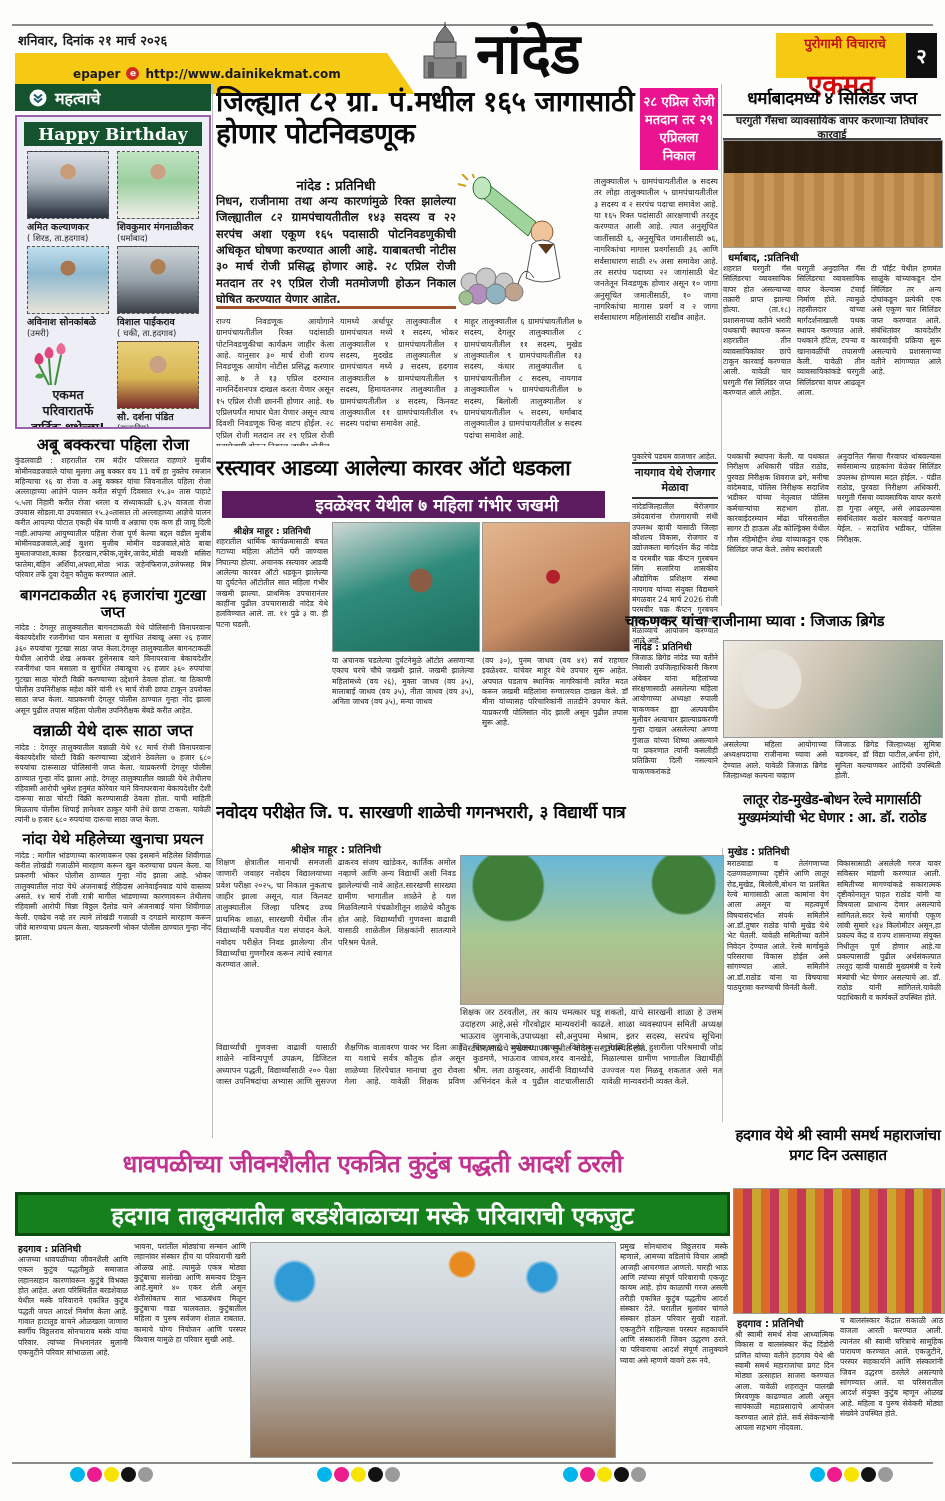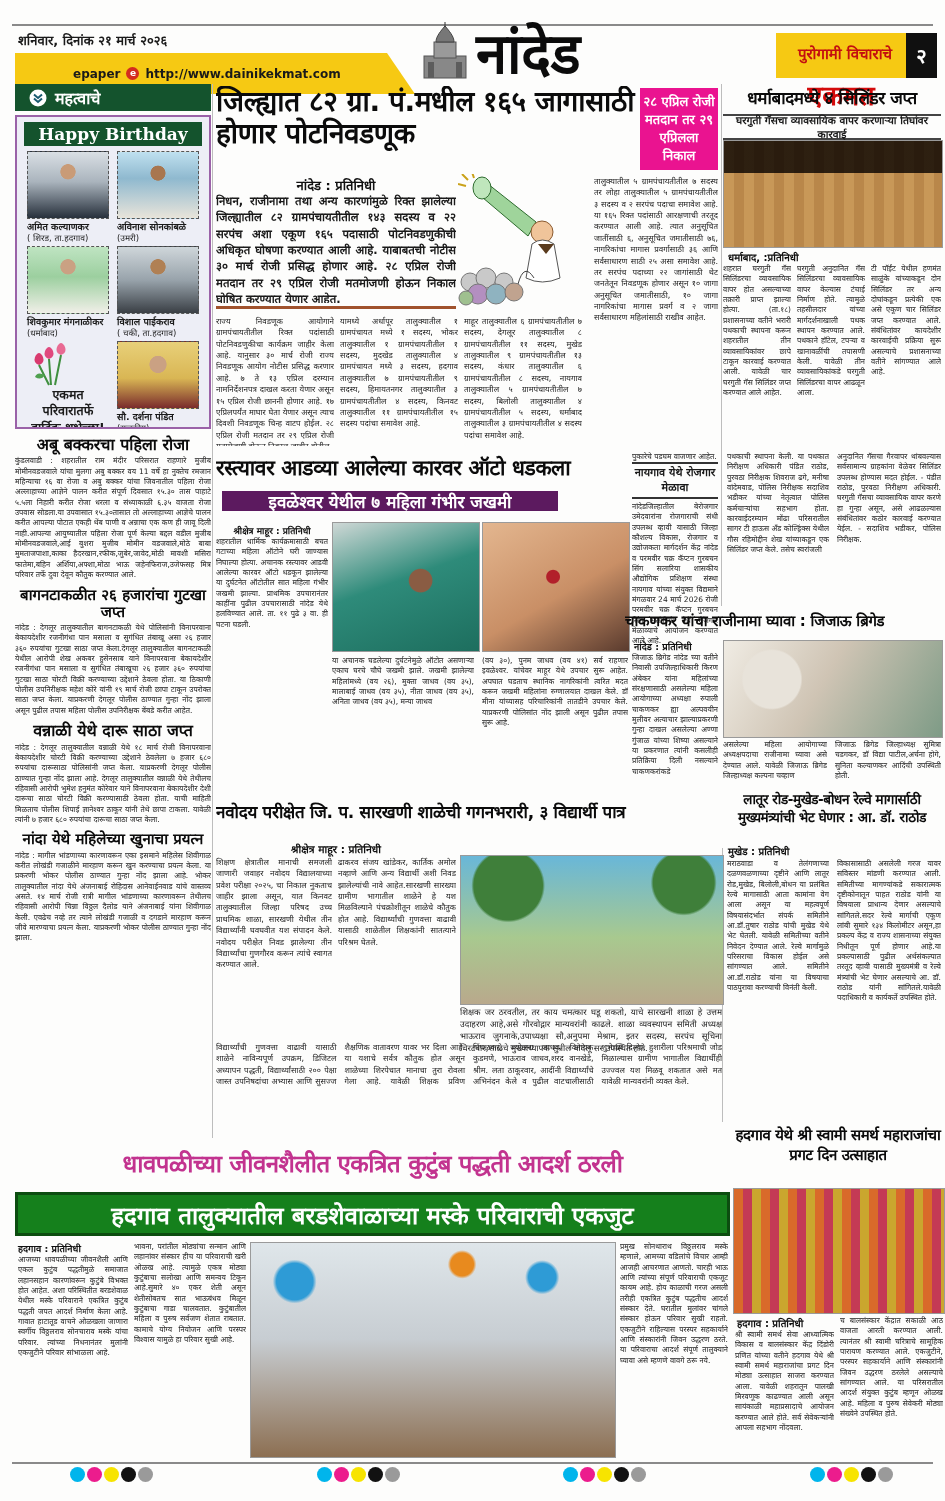--- a/index.html
+++ b/index.html
@@ -14,21 +14,21 @@
   .tiny{font-size:7.5px;line-height:1.38;color:#222;}
   .hairline{background:#8a8a8a;height:2px;}
   .vrule{background:#bdbdbd;width:1px;}
   .headline{font-weight:800;color:#0b0b0b;letter-spacing:-0.4px;}
   .byline{font-weight:bold;color:#111;}
   .photo{border:1px solid #9a9a9a;}
   
   .ribbon{background:#f6c913;clip-path:polygon(0 0,93% 0,100% 100%,0 100%);
           display:flex;align-items:center;gap:6px;padding-left:58px;box-sizing:border-box;}
   .brandbox{background:#f6c913;text-align:center;}
-  .brand-tag{color:#c40f0f;font-size:15px;font-weight:bold;line-height:1.2;padding-top:12px;margin-left:8px;}
+  .brand-tag{color:#c40f0f;font-size:13px;font-weight:bold;line-height:1.2;padding-top:3px;margin-left:8px;}
   .brand-name{color:#d40b0b;font-size:27px;font-weight:800;line-height:1.0;font-family:"DejaVu Serif",serif;margin-top:19px;}
   .pageno{background:#101010;color:#fff;display:flex;align-items:center;justify-content:center;
           font-size:20px;font-weight:bold;}
   
   .imp-bar{background:#14532d;color:#fff;display:flex;align-items:center;gap:8px;padding-left:14px;box-sizing:border-box;}
   .bday-box{background:#edeef6;border:2px solid #9a62a8;box-sizing:border-box;}
   .bday-head{background:#14532d;color:#fff;font-family:"DejaVu Serif",serif;font-weight:bold;
              font-size:17px;text-align:center;margin:5px 7px 3px 7px;padding:2px 0;}
   .bday-grid{display:grid;grid-template-columns:1fr 1fr;gap:3px 8px;padding:2px 10px;}
   .bday-photo{height:66px;border:1px dashed #555;margin-bottom:2px;}
@@ -107,28 +107,28 @@
 
   <div class="abs bday-box clip" style="left:15px;top:115px;width:196px;height:314px;">
     <div class="bday-head">Happy Birthday</div>
     <div class="bday-grid">
       <div class="bday-cell">
         <div class="bday-photo p-amit"></div>
         <div class="bday-name">अमित कल्याणकर</div>
         <div class="bday-place">( शिरड, ता.हदगाव)</div>
       </div>
       <div class="bday-cell">
+        <div class="bday-photo p-shiv"></div>
+        <div class="bday-name">शिवकुमार मंगनाळीकर</div>
+        <div class="bday-place">(धर्माबाद)</div>
+      </div>
+      <div class="bday-cell">
         <div class="bday-photo p-avinash"></div>
         <div class="bday-name">अविनाश सोनकांबळे</div>
         <div class="bday-place">(उमरी)</div>
-      </div>
-      <div class="bday-cell">
-        <div class="bday-photo p-shiv"></div>
-        <div class="bday-name">शिवकुमार मंगनाळीकर</div>
-        <div class="bday-place">(धर्माबाद)</div>
       </div>
       <div class="bday-cell">
         <div class="bday-photo p-vishal"></div>
         <div class="bday-name">विशाल पाईकराव</div>
         <div class="bday-place">( चकी, ता.हदगाव)</div>
       </div>
       <div class="bday-cell">
         <div style="height:46px;">
           <svg width="52" height="46" viewBox="0 0 52 46">
             <path d="M18 10 q4 -8 8 0 q2 6 -4 8 q-6 -2 -4 -8z" fill="#e0497e"></path>
@@ -210,21 +210,21 @@
   <div class="abs subhead-bar" style="left:723px;top:114px;width:218px;height:22px;">घरगुती गॅसचा व्यावसायिक वापर करणाऱ्या तिघांवर कारवाई</div>
   <div class="abs photo ph-dharmabad" style="left:723px;top:140px;width:218px;height:106px;"></div>
   <div class="abs byline" style="left:728px;top:250px;font-size:10px;">धर्माबाद, :प्रतिनिधी</div>
   <div class="abs tiny just clip" style="left:723px;top:264px;width:68px;height:184px;">शहरात घरगुती गॅस सिलिंडरचा व्यावसायिक वापर होत असल्याच्या तक्रारी प्राप्त झाल्या होत्या. (ता.१८) प्रशासनाच्या वतीने भरारी पथकाची स्थापना करून शहरातील तीन व्यावसायिकांवर छापे टाकून कारवाई करण्यात आली. यावेळी चार घरगुती गॅस सिलिंडर जप्त करण्यात आले आहेत.</div>
   <div class="abs tiny just clip" style="left:797px;top:264px;width:68px;height:184px;">घरगुती अनुदानित गॅस सिलिंडरचा व्यावसायिक वापर केल्यास टंचाई निर्माण होते. त्यामुळे तहसीलदार यांच्या मार्गदर्शनाखाली पथक स्थापन करण्यात आले. पथकाने हॉटेल, टपऱ्या व खानावळींची तपासणी केली. यावेळी तीन व्यावसायिकांकडे घरगुती सिलिंडरचा वापर आढळून आला.</div>
   <div class="abs tiny just clip" style="left:871px;top:264px;width:70px;height:184px;">टी पॉईंट येथील हणमंत साळुंके यांच्याकडून दोन सिलिंडर तर अन्य दोघांकडून प्रत्येकी एक असे एकूण चार सिलिंडर जप्त करण्यात आले. संबंधितांवर कायदेशीर कारवाईची प्रक्रिया सुरू असल्याचे प्रशासनाच्या वतीने सांगण्यात आले आहे.</div>
   <div class="abs tiny just clip" style="left:727px;top:452px;width:102px;height:152px;">पथकाची स्थापना केली. या पथकात निरीक्षण अधिकारी पंडित राठोड, पुरवठा निरीक्षक शिवराज ढगे, मनीषा वांदेमवाड, पोलिस निरीक्षक सदाशिव भडीकर यांच्या नेतृत्वात पोलिस कर्मचाऱ्यांचा सहभाग होता. कारवाईदरम्यान मोंढा परिसरातील सागर टी हाऊस अँड कोल्ड्रिंक्स येथील गौस रहिमोद्दीन शेख यांच्याकडून एक सिलिंडर जप्त केले. तसेच स्वरांजली</div>
   <div class="abs tiny just clip" style="left:837px;top:452px;width:104px;height:152px;">अनुदानित गॅसचा गैरवापर थांबवल्यास सर्वसामान्य ग्राहकांना वेळेवर सिलिंडर उपलब्ध होण्यास मदत होईल. - पंडीत राठोड, पुरवठा निरीक्षण अधिकारी.  घरगुती गॅसचा व्यावसायिक वापर करणे हा गुन्हा असून, असे आढळल्यास संबंधितांवर कठोर कारवाई करण्यात येईल. - सदाशिव भडीकर, पोलिस निरीक्षक.</div>
 
   <div class="abs headline clip" style="left:216px;top:453px;width:412px;height:32px;font-size:21px;white-space:nowrap;">रस्त्यावर आडव्या आलेल्या कारवर ऑटो धडकला</div>
-  <div class="abs purple-banner" style="left:222px;top:491px;width:336px;height:20px;">इवळेश्वर येथील ७ महिला गंभीर जखमी</div>
+  <div class="abs purple-banner" style="left:222px;top:491px;width:336px;height:27px;padding-left:47px;">इवळेश्वर येथील ७ महिला गंभीर जखमी</div>
   <div class="abs byline ctr" style="left:216px;top:524px;width:112px;font-size:9px;">श्रीक्षेत्र माहूर : प्रतिनिधी</div>
   <div class="abs tiny just clip" style="left:216px;top:537px;width:112px;height:258px;">शहरातील धार्मिक कार्यक्रमासाठी बचत गटाच्या महिला ऑटोने घरी जाण्यास निघाल्या होत्या. अचानक रस्त्यावर आडवी आलेल्या कारवर ऑटो धडकून झालेल्या या दुर्घटनेत ऑटोतील सात महिला गंभीर जखमी झाल्या. प्राथमिक उपचारानंतर काहींना पुढील उपचारासाठी नांदेड येथे हलविण्यात आले. ता. ११ पुढे ३ वा. ही घटना घडली.</div>
   <div class="abs photo ph-hospital" style="left:332px;top:522px;width:146px;height:128px;"></div>
   <div class="abs photo ph-injured" style="left:482px;top:522px;width:146px;height:128px;"></div>
   <div class="abs tiny just clip" style="left:332px;top:656px;width:142px;height:139px;">या अचानक घडलेल्या दुर्घटनेमुळे ऑटोत असणाऱ्या एकाच घरचे चौघे जखमी झाले. जखमी झालेल्या महिलांमध्ये (वय २६), मुक्ता जाधव (वय ३५), मालाबाई जाधव (वय ३५), नीता जाधव (वय ३५), अनिता जाधव (वय ३५), मन्या जाधव</div>
   <div class="abs tiny just clip" style="left:482px;top:656px;width:146px;height:139px;">(वय ३०), पुनम जाधव (वय ४१) सर्व राहणार इवळेश्वर. यांचेवर माहूर येथे उपचार सुरू आहेत. अपघात घडताच स्थानिक नागरिकांनी त्वरित मदत करून जखमी महिलांना रुग्णालयात दाखल केले. डॉ मीना यांच्यासह परिचारिकांनी तातडीने उपचार केले. याप्रकरणी पोलिसांत नोंद झाली असून पुढील तपास सुरू आहे.</div>
 
   <div class="abs clip" style="left:632px;top:452px;width:86px;height:346px;">
     <div class="tiny just">पुकारेचे पडघम वाजणार आहेत.</div>
     <div class="naig-head">नायगाव येथे रोजगार मेळावा</div>

